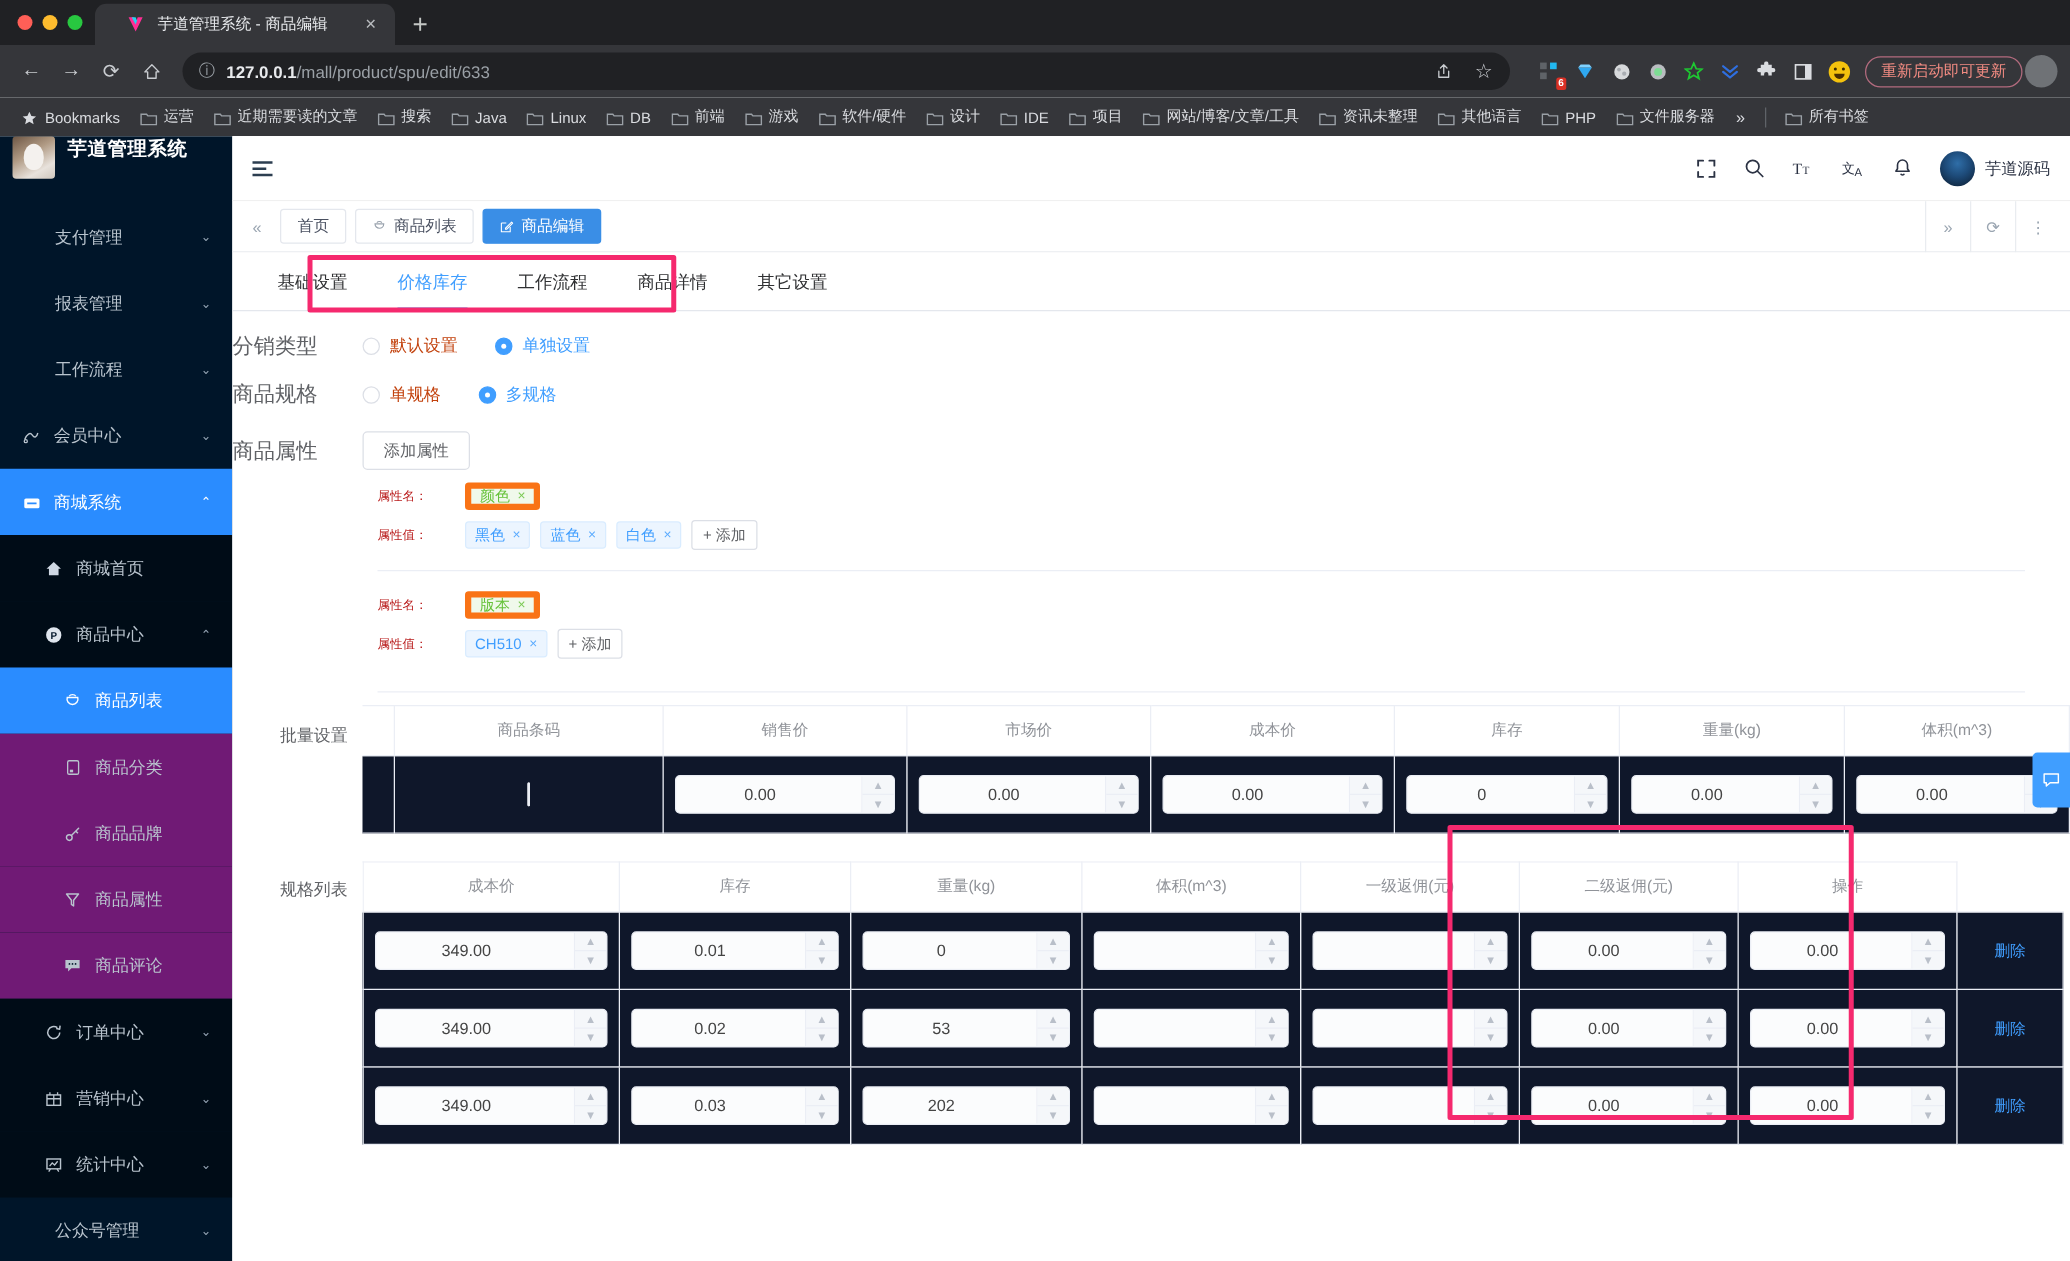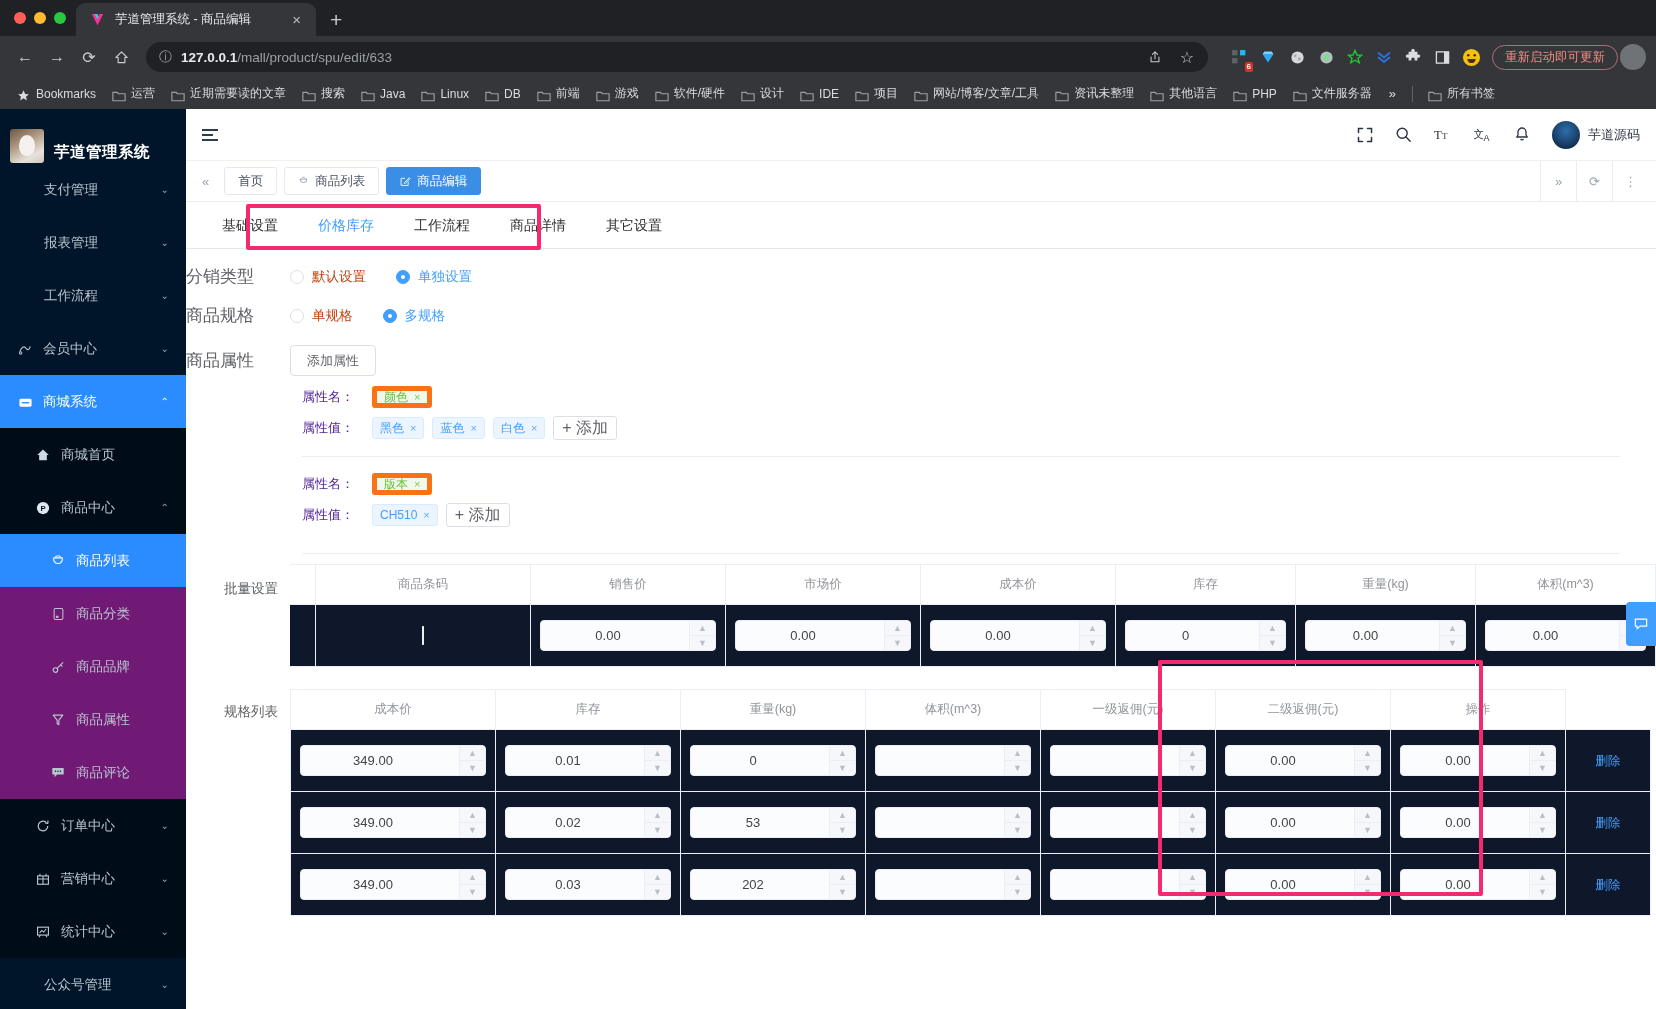--- a/index.html
+++ b/index.html
@@ -18,21 +18,21 @@
     padding-left: 12px; flex: none;
   }
   .traffic { display: flex; align-items: center; gap: 8px; height: 36px; padding: 0 10px 0 2px; }
   .dot { width: 12px; height: 12px; border-radius: 50%; }
   .dot.red { background: #ff5f57; }
   .dot.yellow { background: #febc2e; }
   .dot.green { background: #28c840; }
 
   .tab {
     height: 33px; background: #35363a; border-radius: 9px 9px 0 0;
-    display: flex; align-items: center; gap: 9px; padding: 0 10px 0 13px;
+    display: flex; align-items: center; gap: 9px; padding: 0 10px 0 24px;
     min-width: 240px; position: relative;
   }
   .tab-fav { width: 17px; height: 17px; flex: none; display:flex; align-items:center; justify-content:center;}
   .tab-title {
     color: #e8eaed; font-size: 12.5px; white-space: nowrap; overflow: hidden;
     text-overflow: ellipsis; flex: 1;
   }
   .tab-close { color: #b9bcbf; font-size: 15px; line-height: 1; padding: 2px 5px; }
   .newtab { color: #c4c7c5; font-size: 21px; line-height: 1; padding: 0 12px 6px 14px; }
 
@@ -76,21 +76,21 @@
   .bm-overflow { color: #dadce0; font-size: 13px; padding: 0 8px; flex:none;}
 
   
   .app { flex: 1; display: flex; min-height: 0; background: #f5f7f9; }
 
   
   .sidebar {
     width: 186px; background: #001529; flex: none; display: flex; flex-direction: column;
     overflow: hidden;
   }
-  .logo-row { height: 54px; display: flex; align-items: flex-end; gap: 10px; padding: 0 10px; flex:none;}
+  .logo-row { height: 54px; display: flex; align-items: flex-start; gap: 10px; padding: 0 10px; flex:none;}
   .logo-img {
     width: 34px; height: 34px; border-radius: 3px; flex: none;
     background: linear-gradient(150deg,#6d5644 0%, #b09a84 40%, #e8e2dc 75%, #cfc6bd 100%);
     position: relative; overflow: hidden;
   }
   .logo-img::after {
     content:""; position:absolute; left:9px; top:6px; width:16px; height:21px;
     background:#f4f1ee; border-radius: 50% 50% 45% 45%;
   }
   .logo-text { color: #fff; font-size: 15.5px; font-weight: 700; letter-spacing: .5px; }
@@ -176,31 +176,31 @@
     position: absolute; border: 4px solid #f5296e; border-radius: 2px; pointer-events: none; z-index: 20;
   }
 
   .btn-outline {
     border: 1px solid #dcdfe6; border-radius: 4px; background: #fff; color: #606266;
     font-size: 13px; padding: 8px 16px; line-height: 1;
   }
 
   .attr-block { padding-left: 116px; }
   .attr-line { display: flex; align-items: center; gap: 8px; margin-bottom: 8px; }
-  .attr-key { font-size: 13px; color: #4c1d95; width: 62px; flex: none; }
+  .attr-key { font-size: 10px; color: #b91c1c; width: 62px; flex: none; }
   .chip {
     height: 22px; border-radius: 3px; display: inline-flex; align-items: center; gap: 6px;
     padding: 0 7px; font-size: 12px;
   }
   .chip.green { background: #f0f9eb; color: #67c23a; border: 5px solid #f97316; }
   .chip.blue { background: #ecf5ff; color: #409eff; border: 1px solid #d9ecff; }
   .chip .x { font-size: 11px; opacity: .85; }
   .chip-add {
     height: 24px; border: 1px solid #dcdfe6; border-radius: 3px; background: #fff;
-    font-size: 16px; color: #606266; display: inline-flex; align-items: center; padding: 0 8px;
+    font-size: 12px; color: #606266; display: inline-flex; align-items: center; padding: 0 8px;
   }
   .divider-line { height: 1px; background: #ebeef5; margin: 16px 36px 16px 116px; }
 
   
   .tablewrap { display: flex; align-items: flex-start; margin-top: 6px; }
   .tbl-label { width: 104px; text-align: right; font-size: 13.5px; color: #606266; flex: none; padding: 16px 12px 0 0; }
   .tbl-scroll { flex: 1; overflow: hidden; }
   table.spec { border-collapse: collapse; table-layout: fixed; }
   table.spec th {
     font-size: 12.5px; color: #909399; font-weight: 400; height: 40px;

